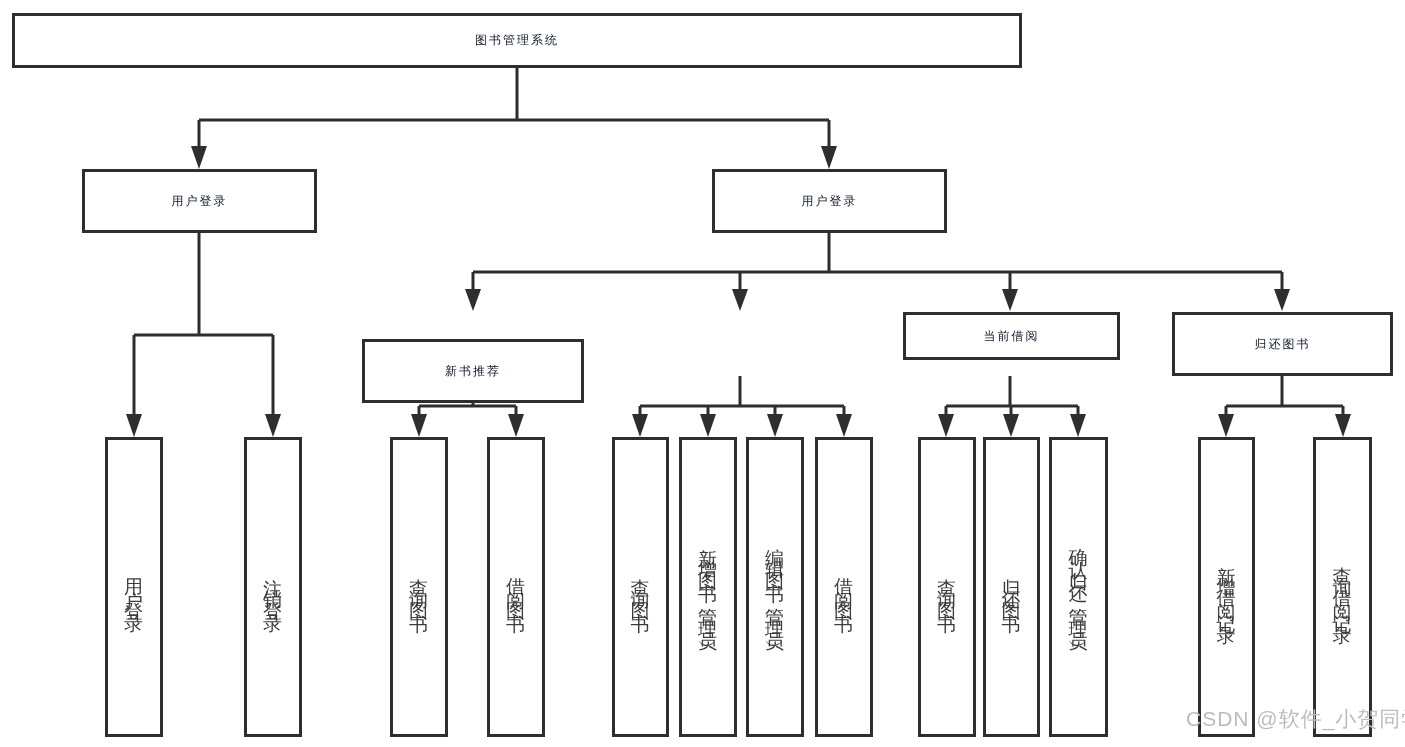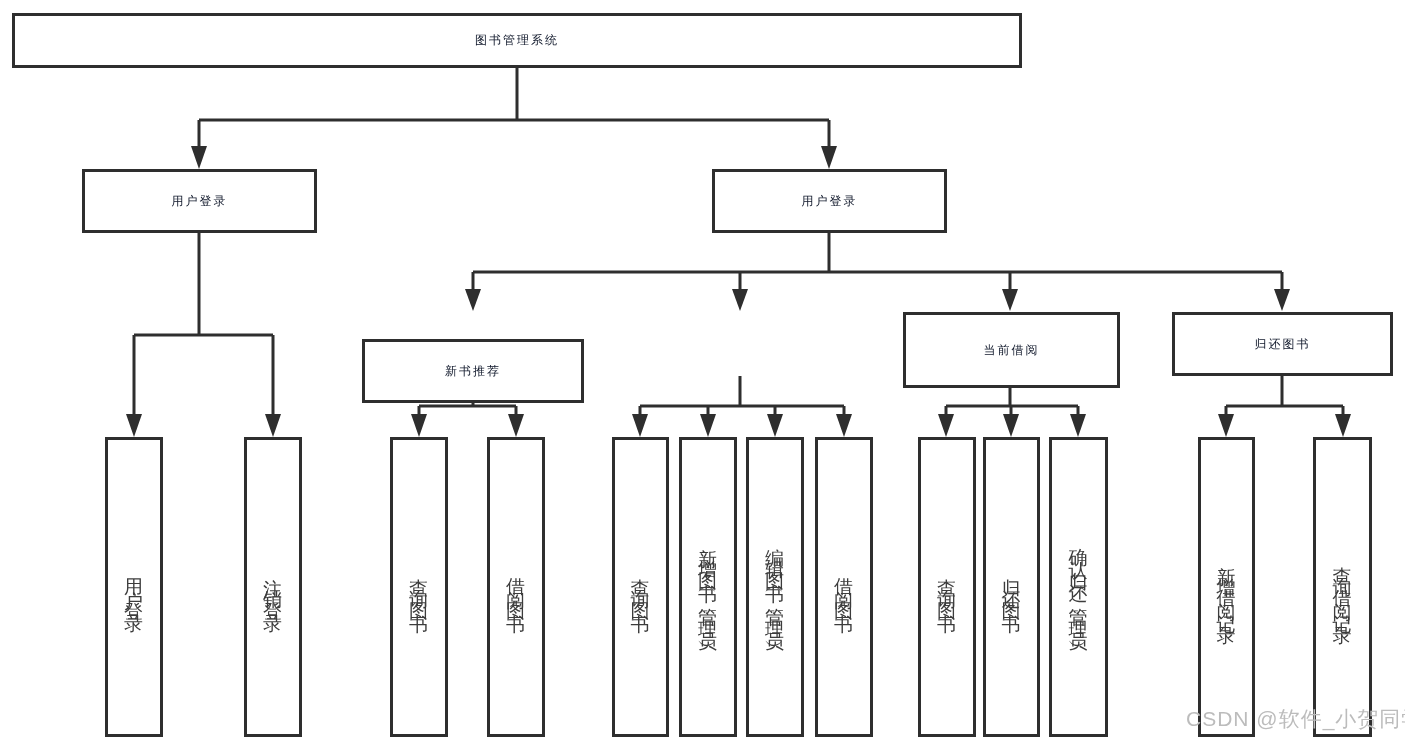--- a/index.html
+++ b/index.html
@@ -83,21 +83,21 @@
   <div class="box h" style="left:82px;top:169px;width:235px;height:64px;">
     <span>用户登录</span>
   </div>
   <div class="box h" style="left:712px;top:169px;width:235px;height:64px;">
     <span>用户登录</span>
   </div>
 
   <div class="box h" style="left:362px;top:312px;width:222px;height:64px;margin-top:27px;">
     <span>新书推荐</span>
   </div>
-  <div class="box h" style="left:903px;top:312px;width:217px;height:76px;">
+  <div class="box h" style="left:903px;top:312px;width:217px;height:48px;">
     <span>当前借阅</span>
   </div>
   <div class="box h" style="left:1172px;top:312px;width:221px;height:64px;">
     <span>归还图书</span>
   </div>
 
   <div class="box v" style="left:105px;top:437px;width:58px;height:300px;">
     <span>用户登录</span>
   </div>
   <div class="box v" style="left:244px;top:437px;width:58px;height:300px;">

